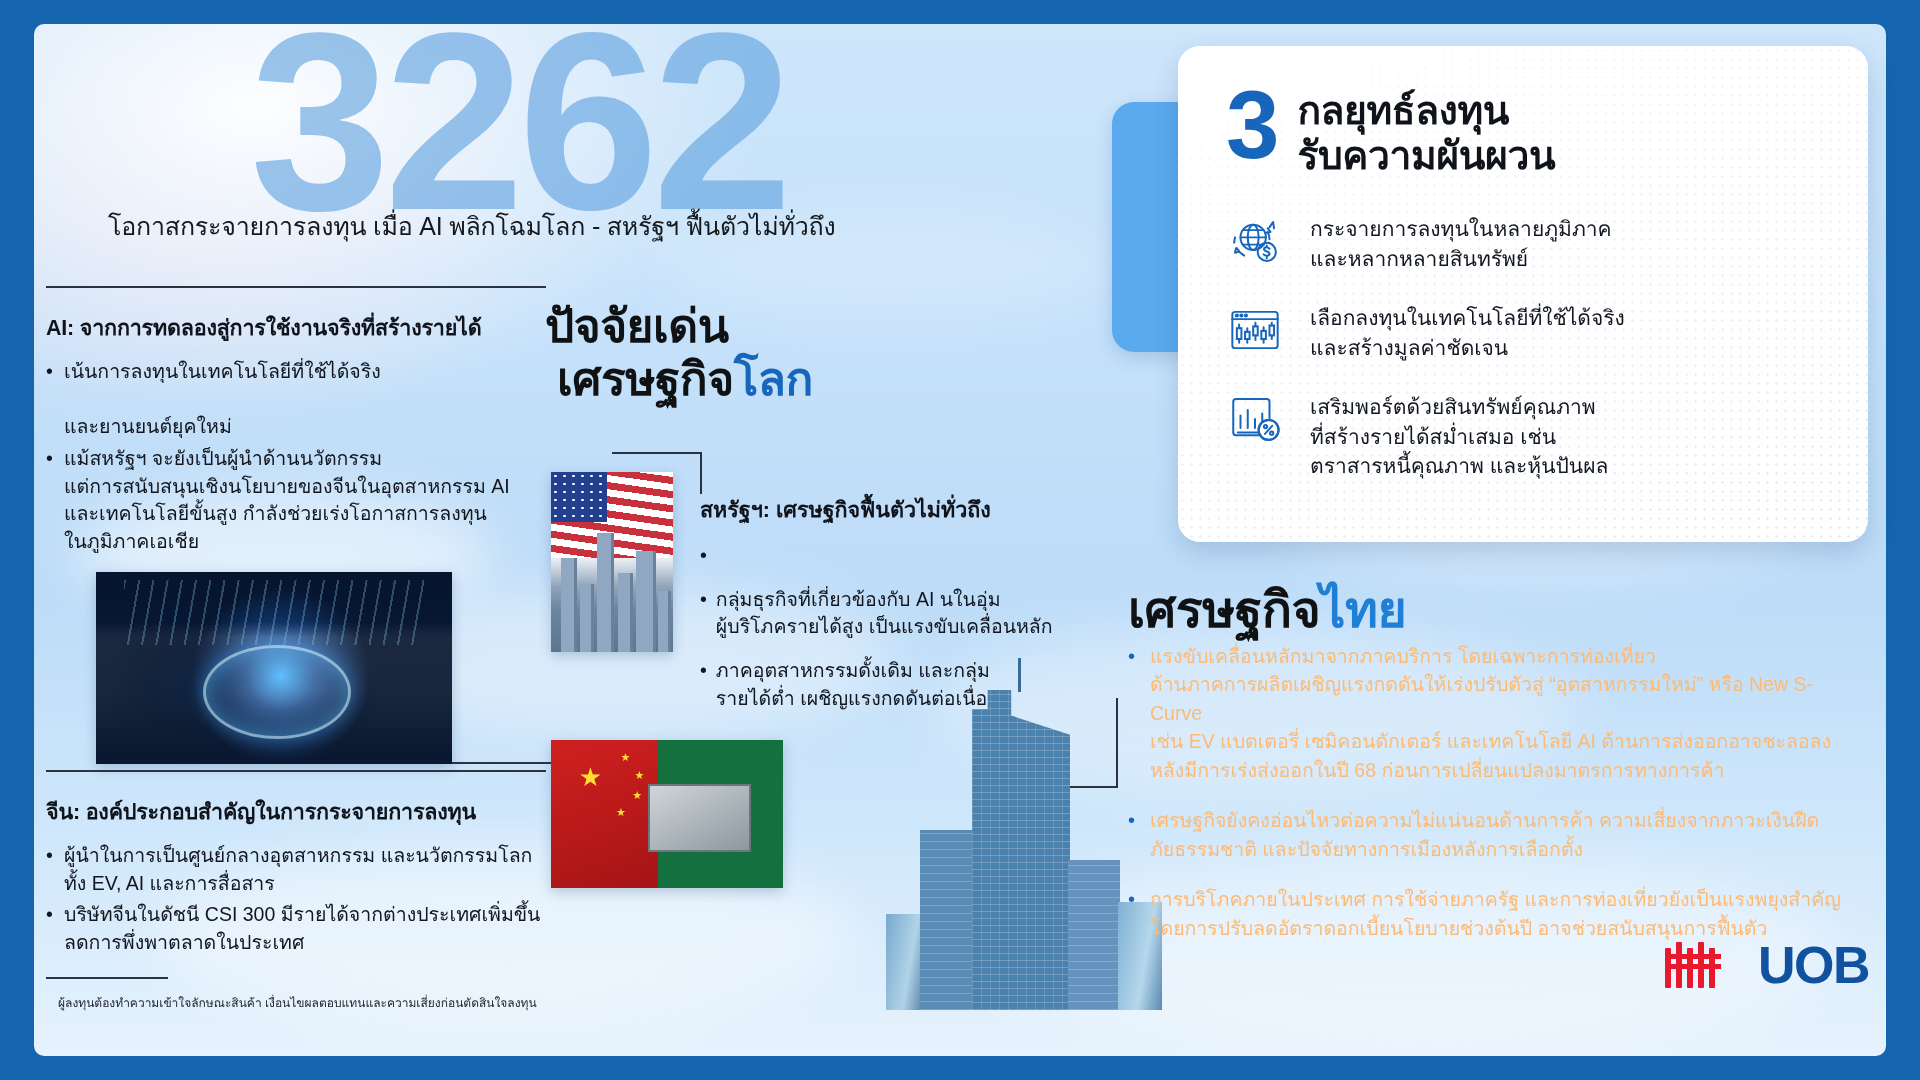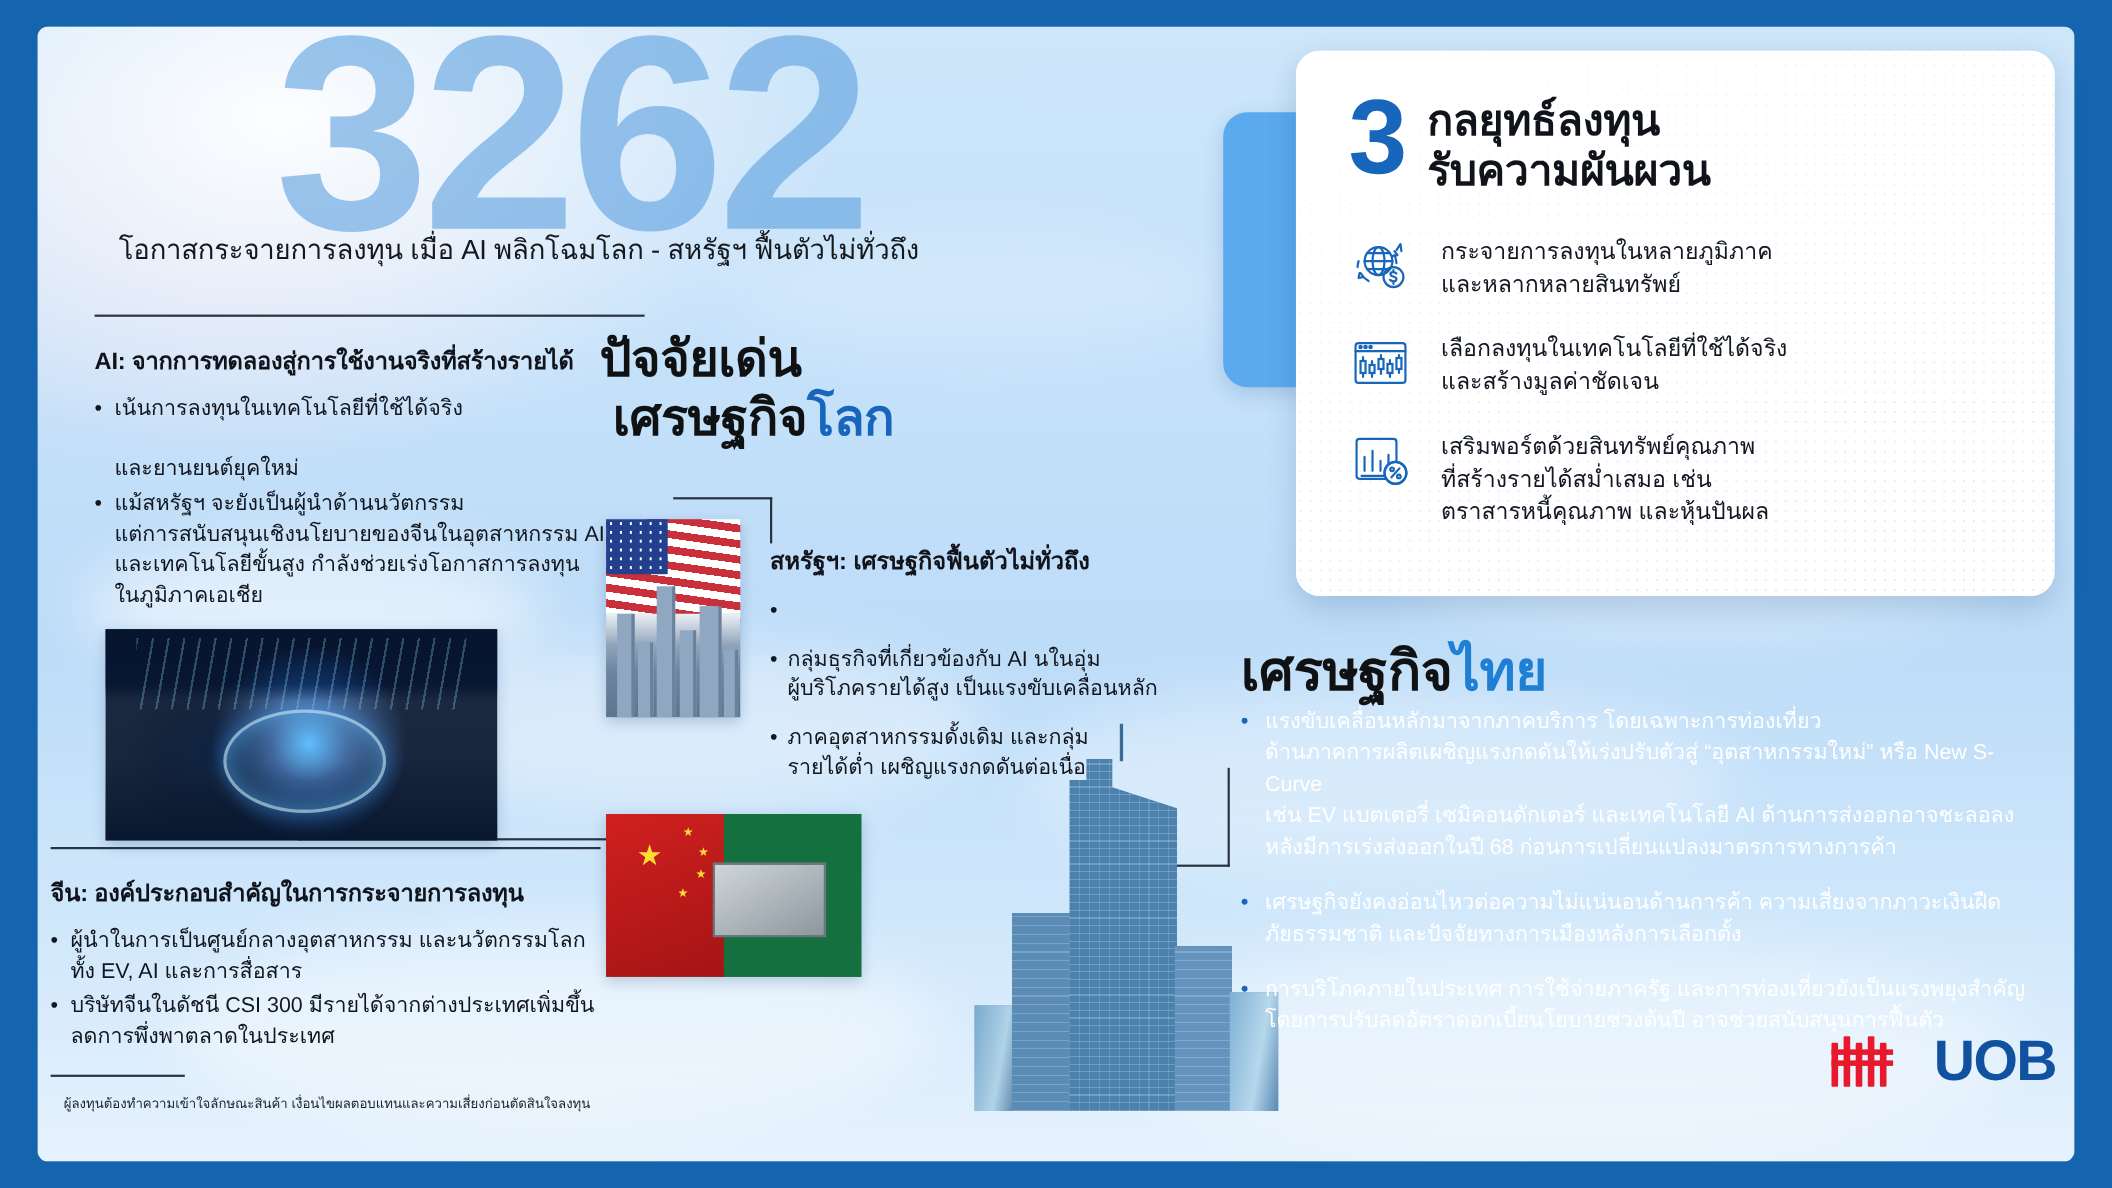--- a/index.html
+++ b/index.html
@@ -102,21 +102,21 @@
   .big3 { font-size: 96px; font-weight: 800; color: #1766bb; line-height: .86; letter-spacing: -4px; }
   .card-title { font-size: 39px; font-weight: 700; color: #10131a; line-height: 1.16; padding-top: 4px; letter-spacing: -.4px; }
 
   .strat-list { margin-top: 34px; display: flex; flex-direction: column; gap: 27px; }
   .strat { display: flex; align-items: flex-start; gap: 26px; }
   .strat-ico { width: 58px; height: 58px; flex: 0 0 58px; color: #1766bb; }
   .strat-ico svg { width: 100%; height: 100%; display: block; }
   .strat-txt { font-size: 21px; line-height: 1.42; color: #131722; font-weight: 400; padding-top: 2px; }
 
   
-  .panel-ai { position: absolute; left: 46px; top: 286px; width: 500px; margin-left: 40px; }
+  .panel-ai { position: absolute; left: 46px; top: 286px; width: 500px; }
   .rule { height: 2px; background: #2b3340; width: 100%; }
   .rule-short { height: 2px; background: #2b3340; width: 122px; }
   .p-title { font-size: 21.5px; font-weight: 700; color: #10131a; margin-top: 22px; letter-spacing:-.2px; }
   .bullets { margin-top: 14px; }
   .bullet { display: flex; gap: 9px; font-size: 19.5px; line-height: 1.42; color: #12161e; margin-bottom: 4px; }
   .bullet .dot { flex: 0 0 9px; }
   .bullet .btxt { flex: 1; }
 
   
   .conn { position: absolute; background: #2b3340; }
@@ -196,21 +196,21 @@
     background-color:#74a5cc; }
   .tw-s4{ position:absolute; left: 6px; bottom:0; width: 38px; height: 96px;
     background: linear-gradient(100deg,#79a9cd 0%, #b0d3e8 60%, #567fa6 100%);
     background-color:#6f9ec4; }
   .tw-ant{ position:absolute; left: 138px; bottom: 318px; width:3px; height: 34px; background:#3a6b95; }
 
   
   .thai-bullets { position: absolute; left: 1128px; top: 642px; width: 735px; }
   .tb { display: flex; gap: 12px; margin-bottom: 22px; }
   .tb .dot { flex: 0 0 10px; color: #1766bb; font-size: 20px; line-height: 1.45; }
-  .tb .t { font-size: 19.5px; line-height: 1.46; color: #ffffff; }
+  .tb .t { font-size: 19.5px; line-height: 1.46; color: #fdba74; }
 
   
   .usa-box { position: absolute; left: 700px; top: 492px; width: 390px; }
   .usa-title { font-size: 21.5px; font-weight: 700; color: #10131a; }
   .usa-bullets { margin-top: 16px; }
   .ub { display: flex; gap: 9px; font-size: 19.5px; line-height: 1.42; color: #12161e; margin-bottom: 16px; }
 
   
   .panel-cn { position: absolute; left: 46px; top: 770px; width: 500px; }
 

